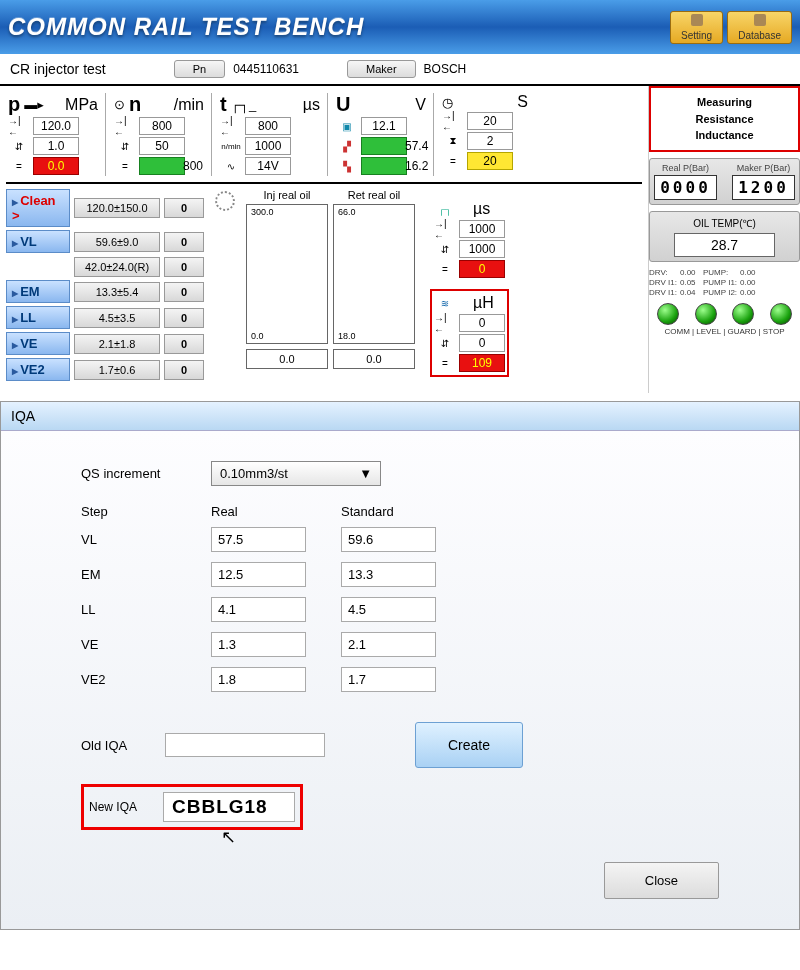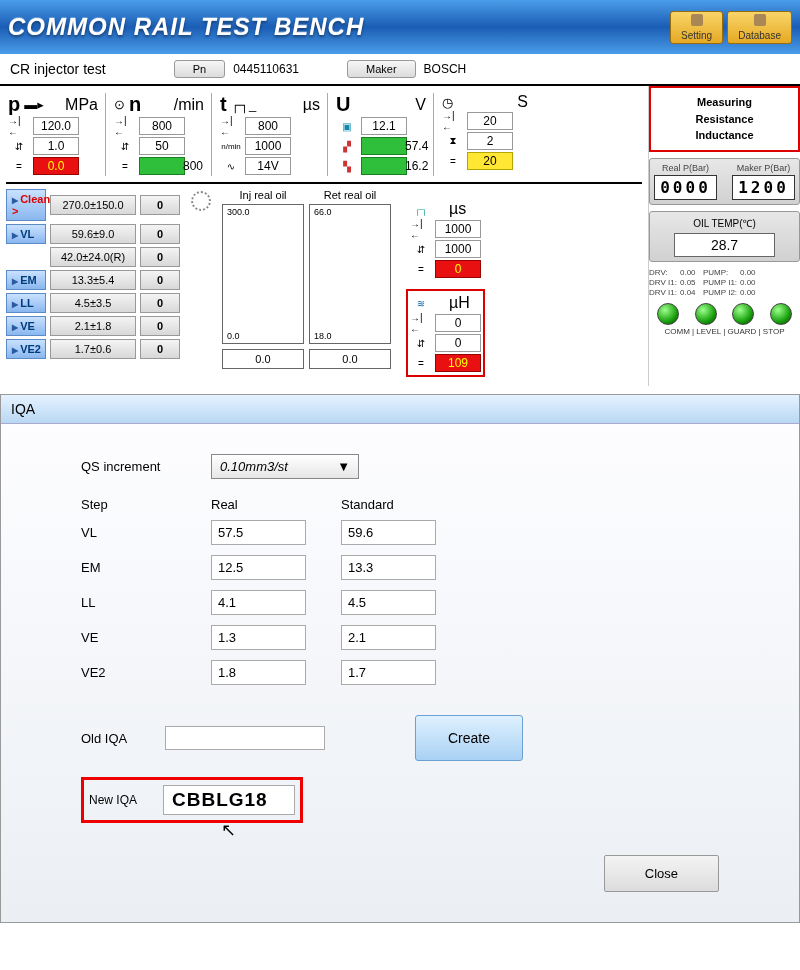--- a/index.html
+++ b/index.html
@@ -29,21 +29,21 @@
 .prow { display: flex; align-items: center; gap: 3px; height: 20px; }
 .pico { width: 22px; height: 16px; font-size: 10px; display: flex; align-items: center; justify-content: center; }
 .pval { border: 1px solid #999; background: #fff; width: 46px; text-align: center; padding: 1px 0; font-size: 12px; }
 .pval.green { background: #2fbf3a; border-color: #178120; padding-left: 43px; }
 .pval.red { background: #e81010; color: #ff0; border-color: #900; }
 .pval.yellow { background: #ffe733; border-color: #b5a500; }
 
 .mid-area { display: flex; gap: 5px; padding: 5px 0; }
 .steps-col { }
 .step-row { display: flex; gap: 4px; margin-bottom: 3px; align-items: center; }
-.step-lbl { width: 40px; background: linear-gradient(#c9e1ff,#8ab7ef); border: 1px solid #5b8cc8; font-size: 11px; font-weight: bold; padding: 3px 5px; color: #003a7a; cursor: pointer; position: relative;}
+.step-lbl { width: 64px; background: linear-gradient(#c9e1ff,#8ab7ef); border: 1px solid #5b8cc8; font-size: 13px; font-weight: bold; padding: 3px 5px; color: #003a7a; cursor: pointer; position: relative;}
 .step-lbl.red { color: #d00; font-weight: bold; }
 .step-lbl.blank { background: #fff; border: none; }
 .step-lbl::before { content: "▶"; color: #2a5a9f; font-size: 8px; margin-right: 2px; }
 .step-lbl.blank::before { content: ""; }
 .step-v1 { width: 86px; background: linear-gradient(#f4f4f4,#d8d8d8); border: 1px solid #999; text-align: center; padding: 3px 0; font-size: 11px; }
 .step-v2 { width: 40px; background: linear-gradient(#f4f4f4,#d8d8d8); border: 1px solid #999; text-align: center; padding: 3px 0; font-size: 11px; font-weight: bold;}
 
 .spinner { width: 20px; height: 20px; border: 2px dotted #888; border-radius: 50%; margin: 2px 6px; }
 
 .oil-col { width: 82px; }
@@ -69,21 +69,21 @@
 .stat-rows { font-size: 8px; display: grid; grid-template-columns: 30px 22px 36px 22px; gap: 1px 1px; margin: 4px 0; color: #444;}
 .leds { display: flex; justify-content: space-around; margin: 6px 0 2px; }
 .led { width: 22px; height: 22px; border-radius: 50%; background: radial-gradient(circle at 35% 30%, #9dff8d, #1aa20e 60%, #063b02); border: 1px solid #444; }
 .led-labels { font-size: 8px; text-align: center; color: #333; }
 
 .iqa { border: 1px solid #999; margin-top: 8px; }
 .iqa-title { background: linear-gradient(#e5f2ff,#b9d8f3); padding: 6px 10px; font-size: 14px; border-bottom: 1px solid #aac; }
 .iqa-body { padding: 30px 80px 20px; background: linear-gradient(#fdfdff,#ebeff4); font-size: 13px; }
 .iqa-row { display: flex; align-items: center; margin-bottom: 16px; }
 .iqa-label { width: 130px; }
-.iqa-select { border: 1px solid #888; background: linear-gradient(#fff,#e6e6e6); padding: 4px 8px; width: 148px; display: flex; justify-content: space-between; align-items: center; cursor: pointer; font-style: italic;}
+.iqa-select { border: 1px solid #888; background: linear-gradient(#fff,#e6e6e6); padding: 4px 8px; width: 170px; display: flex; justify-content: space-between; align-items: center; cursor: pointer;}
 .iqa-head { display: flex; margin: 18px 0 8px; font-size: 13px; }
 .iqa-head div:nth-child(1){ width: 130px; } .iqa-head div:nth-child(2){ width: 130px; } .iqa-head div:nth-child(3){ width: 110px; }
 .iqa-data { display: flex; align-items: center; margin-bottom: 10px; }
 .iqa-data .c1 { width: 130px; }
 .iqa-input { border: 1px solid #aaa; background: #fff; padding: 4px 6px; width: 95px; margin-right: 35px; font-size: 13px;}
 .iqa-wide { border: 1px solid #aaa; background: #fff; padding: 4px 6px; width: 160px; height: 24px; font-size: 13px;}
 .iqa-new-wrap { border: 3px solid #e00; padding: 5px; display: inline-flex; align-items: center; }
 .iqa-new-wrap .lab { width: 74px; font-size: 12px;}
 .iqa-new { border: 1px solid #aaa; background: #fff; padding: 3px 8px; width: 132px; font-size: 19px; font-weight: bold; letter-spacing: 1px;}
 .btn-create { background: linear-gradient(#dff1ff,#a9d1f4); border: 1px solid #6ca0d3; border-radius: 3px; padding: 14px 32px; font-size: 14px; cursor: pointer; margin-left: 90px;}
@@ -209,21 +209,21 @@
             <span class="pico">=</span>
             <span class="pval yellow">20</span>
           </div>
       </div>
     </div>
 
     <div class="mid-area">
       <div class="steps-col" id="steps">
           <div class="step-row">
             <div class="step-lbl red">Clean &gt;</div>
-            <div class="step-v1">270.0±150.0</div>
+            <div class="step-v1">120.0±150.0</div>
             <div class="step-v2">0</div>
           </div>
           <div class="step-row">
             <div class="step-lbl">VL</div>
             <div class="step-v1">59.6±9.0</div>
             <div class="step-v2">0</div>
           </div>
           <div class="step-row">
             <div class="step-lbl blank"></div>
             <div class="step-v1">42.0±24.0(R)</div>

